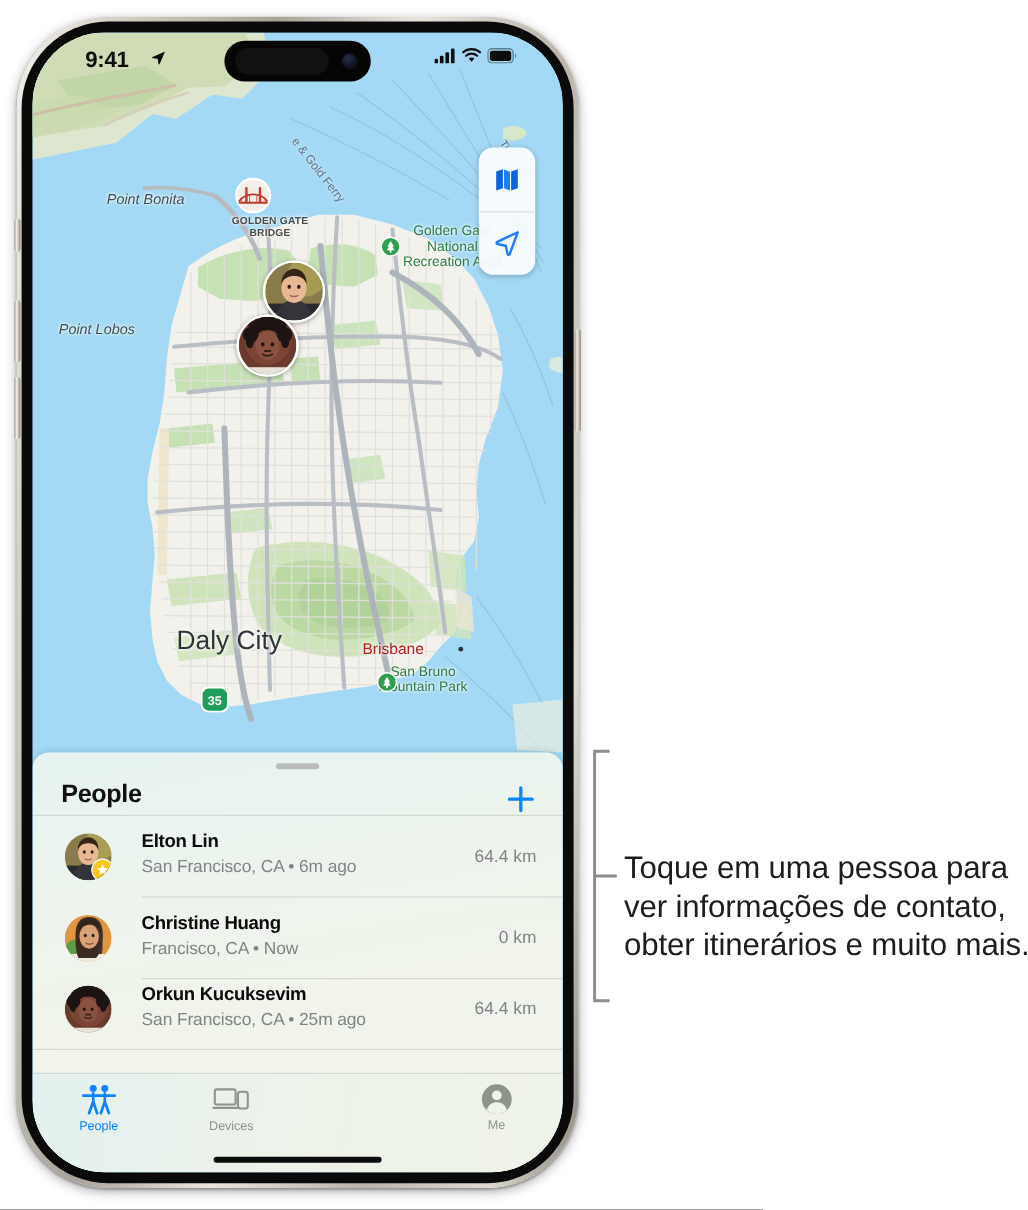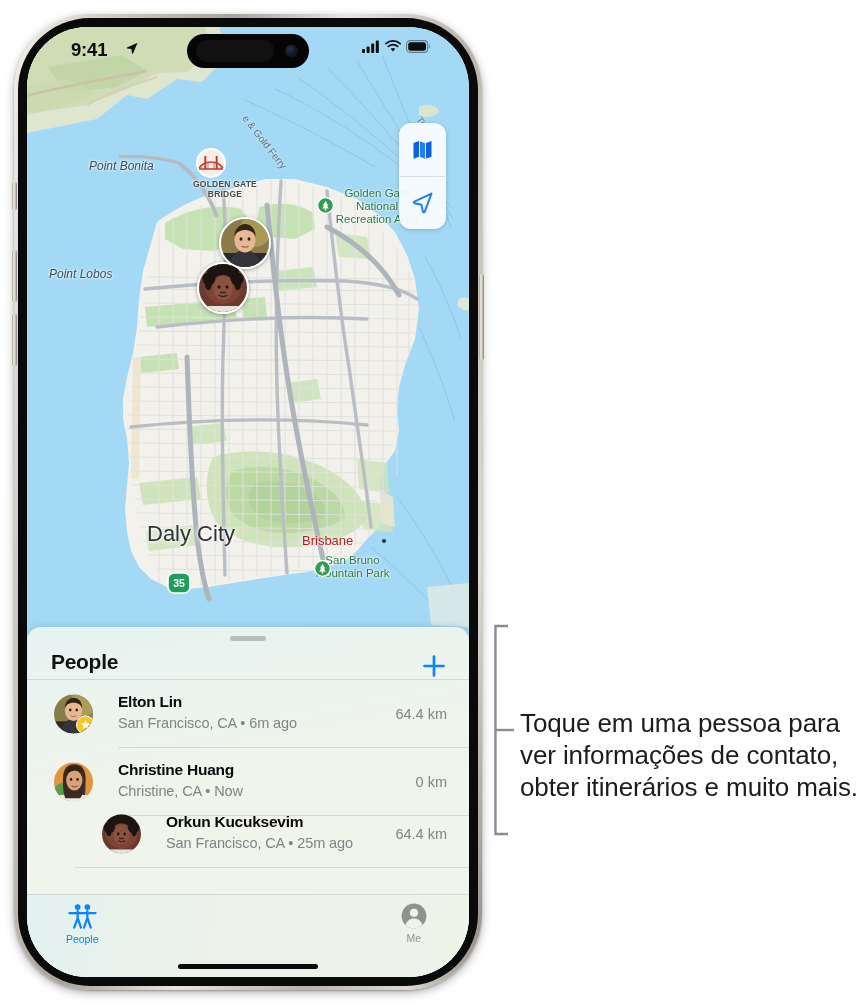--- a/index.html
+++ b/index.html
@@ -453,26 +453,26 @@
               <path d="M11 20 C11 7 17 2 25 2 C34 2 39 8 39 21 C39 31 36 40 32 44 L14 44 C11 38 11 28 11 20 Z" fill="#3b2a22"></path>
               <ellipse cx="25" cy="22" rx="10" ry="12.5" fill="#d9a176"></ellipse>
               <path d="M14 16 C15 7 20 4 25 4 C31 4 35 8 35 15 C33 11 29 9 24 10 C19 11 16 13 14 16 Z" fill="#31231c"></path>
               <path d="M33 14 C37 20 38 30 35 40 L38 40 C40 30 38 18 34 12 Z" fill="#463228"></path>
               <ellipse cx="21" cy="21" rx="1.5" ry="1.8" fill="#2a1a14"></ellipse>
               <ellipse cx="29" cy="21" rx="1.5" ry="1.8" fill="#2a1a14"></ellipse>
               <path d="M21.5 28.5 C23.5 30.5 27 30.5 29 28.5" stroke="#8d5440" stroke-width="1.3" fill="none"></path>
             </svg>
           </div>
           <div class="nm">Christine Huang</div>
-          <div class="sub">Christine, CA • Now</div>
+          <div class="sub">Francisco, CA • Now</div>
           <div class="dist">0 km</div>
           <div class="hairline" style="bottom:0;left:91px;"></div>
         </div>
 
-        <div class="row" style="top:173px;margin-left:48px;">
+        <div class="row" style="top:180px;">
           <div class="av">
             <svg viewBox="0 0 48 48" width="39" height="39">
               <rect width="48" height="48" fill="#6b3a2e"></rect>
               <circle cx="24" cy="22" r="20" fill="#7d4435"></circle>
               <path d="M5 21 C5 8 13 1 24 1 C35 1 43 8 43 21 C43 26 39 29 37 25 C35 14 31 11 24 11 C17 11 13 14 11 25 C9 29 5 26 5 21 Z" fill="#1c1412"></path>
               <circle cx="9" cy="16" r="7" fill="#1c1412"></circle>
               <circle cx="39" cy="16" r="7" fill="#1c1412"></circle>
               <circle cx="13" cy="7" r="6.5" fill="#1c1412"></circle>
               <circle cx="35" cy="7" r="6.5" fill="#1c1412"></circle>
               <circle cx="24" cy="3" r="7.5" fill="#1c1412"></circle>
@@ -497,20 +497,28 @@
             <svg width="29" height="27" viewBox="0 0 30 28">
               <circle cx="10" cy="4.2" r="3" fill="#0a84ff"></circle>
               <circle cx="20" cy="4.2" r="3" fill="#0a84ff"></circle>
               <path d="M1.4 10.4 L28.6 10.4" stroke="#0a84ff" stroke-width="2.3" stroke-linecap="round"></path>
               <path d="M10 8.4 L10 15.5 L6.4 25.6 M10 15.5 L13.4 25.6" stroke="#0a84ff" stroke-width="2.3" fill="none" stroke-linecap="round" stroke-linejoin="round"></path>
               <path d="M20 8.4 L20 15.5 L16.6 25.6 M20 15.5 L23.6 25.6" stroke="#0a84ff" stroke-width="2.3" fill="none" stroke-linecap="round" stroke-linejoin="round"></path>
             </svg>
             <span class="lbl">People</span>
           </div>
 
+          <div class="tab off" style="left:25%;">
+            <svg width="31" height="27" viewBox="0 0 32 28">
+              <rect x="2" y="5" width="18" height="13" rx="1.6" fill="none" stroke="#8f948b" stroke-width="1.8"></rect>
+              <path d="M0.6 21 L23 21" stroke="#8f948b" stroke-width="1.8" stroke-linecap="round"></path>
+              <rect x="22" y="7" width="8.5" height="14.5" rx="2.2" fill="none" stroke="#8f948b" stroke-width="1.8"></rect>
+            </svg>
+            <span class="lbl">Devices</span>
+          </div>
 
 
           <div class="tab off" style="left:75%;">
             <svg width="26" height="26" viewBox="0 0 26 26">
               <circle cx="13" cy="13" r="12.4" fill="#8f948b"></circle>
               <circle cx="13" cy="9.8" r="4.1" fill="#f0f3ea"></circle>
               <path d="M4.6 21.8 C6.2 17.6 9.2 15.6 13 15.6 C16.8 15.6 19.8 17.6 21.4 21.8 C19.2 24.2 16.3 25.4 13 25.4 C9.7 25.4 6.8 24.2 4.6 21.8 Z" fill="#f0f3ea"></path>
             </svg>
             <span class="lbl">Me</span>
           </div>

